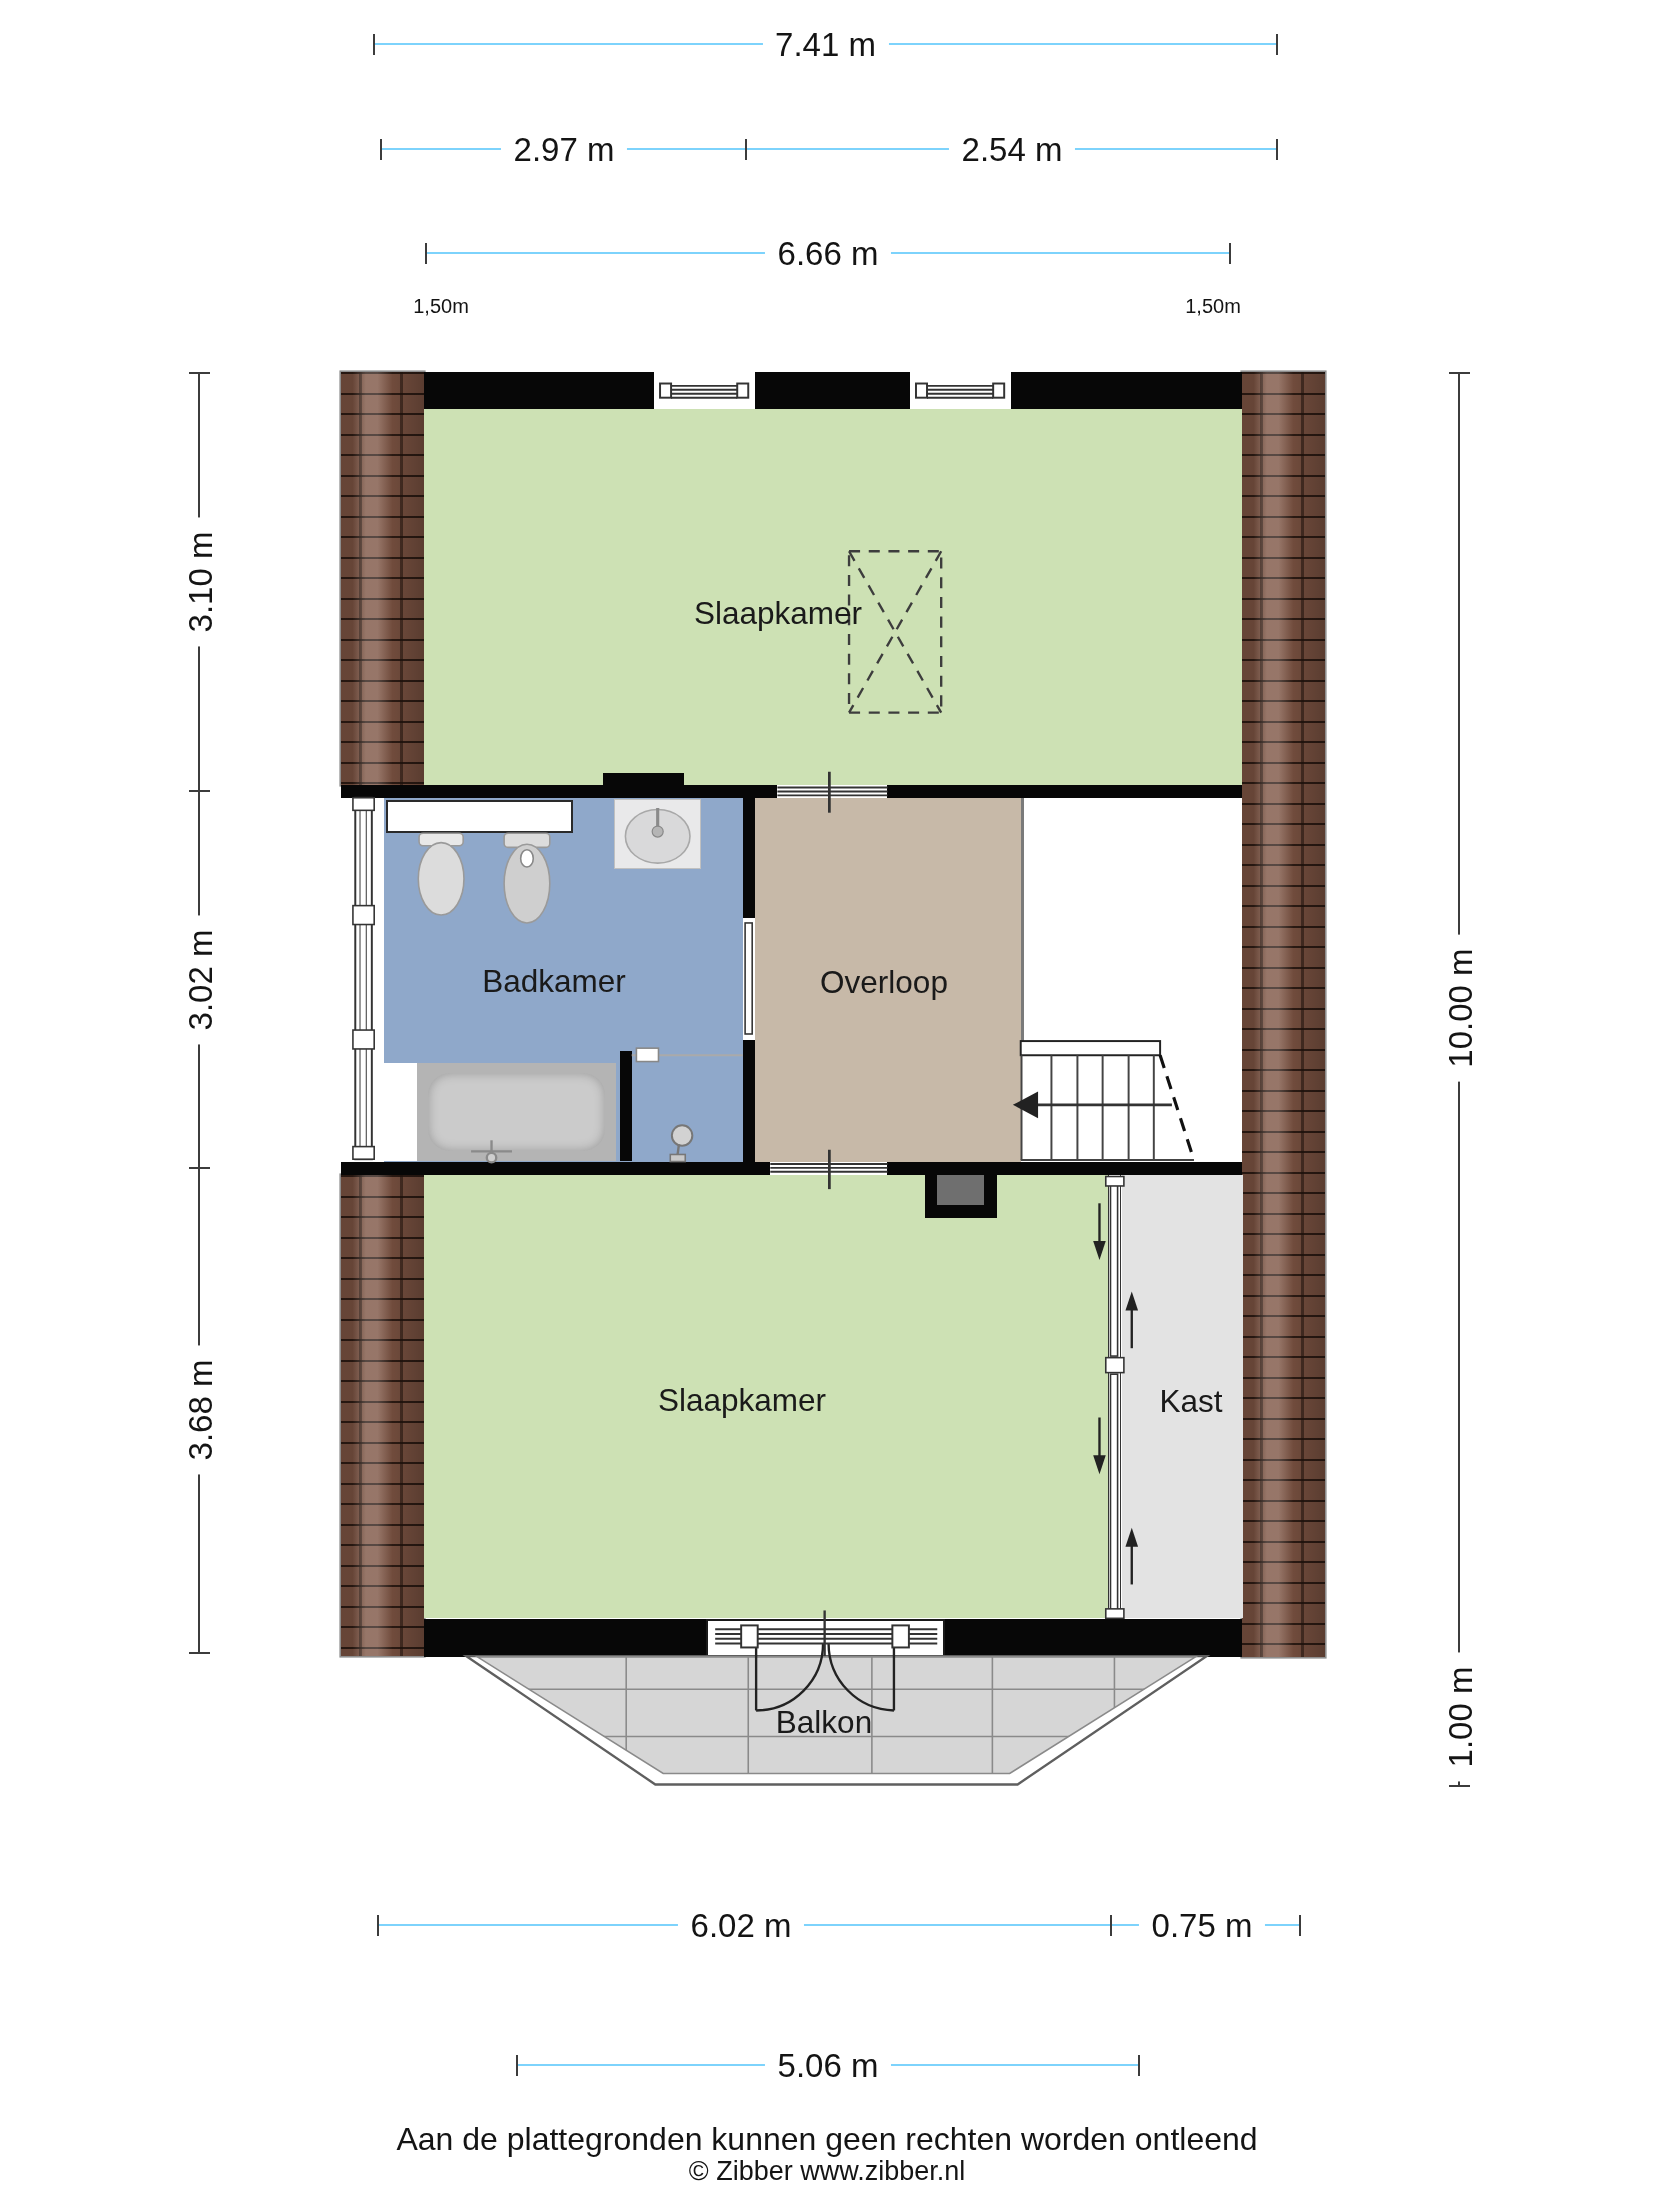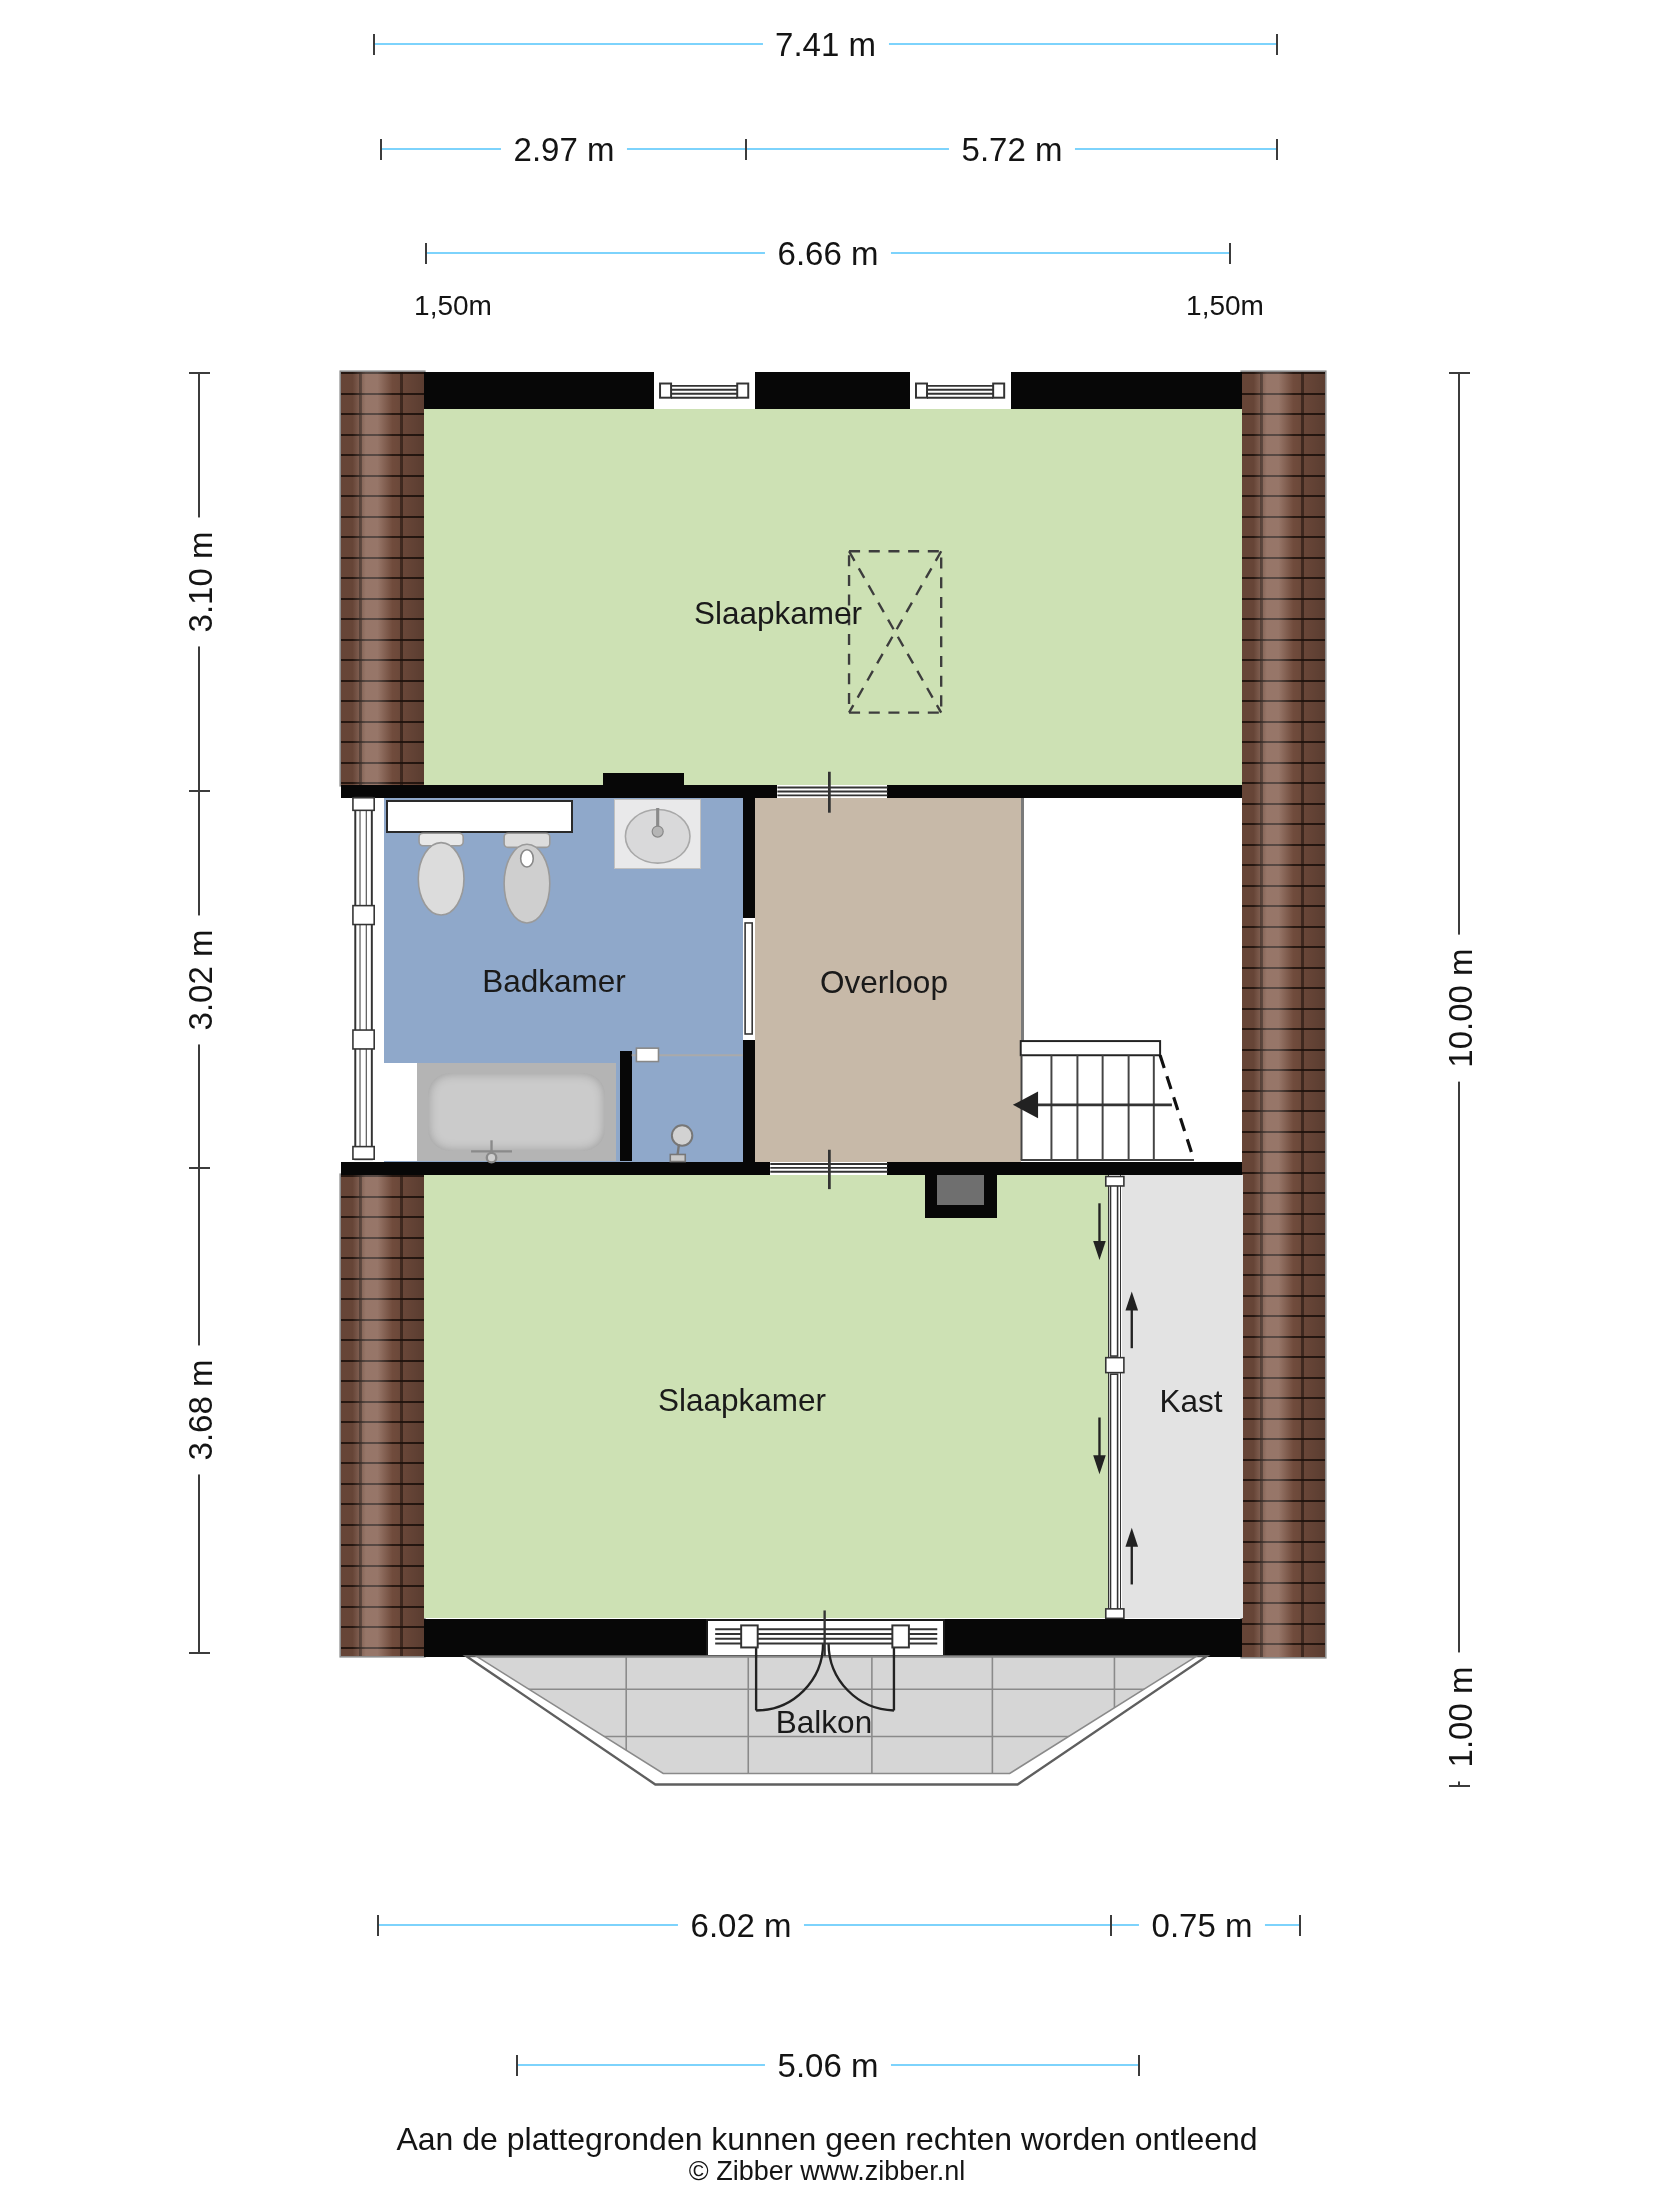--- a/index.html
+++ b/index.html
@@ -6,21 +6,21 @@
   body{width:1654px;height:2205px;position:relative;overflow:hidden;
        font-family:"Liberation Sans","DejaVu Sans",sans-serif;color:#141414;}
   
   .dimh{position:absolute;height:2.4px;background:#7dd3fc;}
   .dimv{position:absolute;width:2.4px;background:#3c3c3c;}
   .tickv{position:absolute;top:-9.5px;width:2.4px;height:21px;background:#3c3c3c;}
   .tickh{position:absolute;left:-9.5px;height:2.4px;width:21px;background:#3c3c3c;}
   .dlabel{position:absolute;transform:translate(-50%,-50%);background:#fff;
           padding:0 12.6px;font-size:33px;white-space:nowrap;line-height:1;}
   .dlabel.rot{transform:translate(-50%,-50%) rotate(-90deg);padding:0 14px;}
-  .eave{position:absolute;transform:translate(-50%,-50%);font-size:28px;white-space:nowrap;margin-left:12px;}
+  .eave{position:absolute;transform:translate(-50%,-50%);font-size:20px;white-space:nowrap;}
   
   .wall{position:absolute;background:#070707;}
   .brick{position:absolute;background-color:#7d5443;
      background-image:
        linear-gradient(90deg, rgba(0,0,0,.18) 0 14%, rgba(255,255,255,.20) 30% 44%, rgba(0,0,0,.10) 62%, rgba(0,0,0,.28) 100%),
        repeating-linear-gradient(180deg, rgba(32,18,12,.85) 0 2.4px, rgba(0,0,0,0) 2.4px 20.5px),
        repeating-linear-gradient(90deg, rgba(0,0,0,0) 0 18px, rgba(32,18,12,.55) 18px 21px, rgba(0,0,0,0) 21px 41px);
      box-shadow:0 0 0 1.6px #8e8e8e;}
   .room{position:absolute;}
   .room-label{position:absolute;transform:translate(-50%,-50%);font-size:31.5px;
@@ -36,21 +36,21 @@
 <div class="dimh" style="top:43px;left:373px;width:905px;">
   <i class="tickv" style="left:0;"></i>
     <i class="tickv" style="right:0;"></i>
   <span class="dlabel" style="left:50%;top:0.8px;">7.41 m</span>
 </div>
 <div class="dimh" style="top:148px;left:380px;width:898px;">
   <i class="tickv" style="left:0;"></i>
     <i class="tickv" style="left:365px;"></i>
     <i class="tickv" style="right:0;"></i>
   <span class="dlabel" style="left:184px;top:0.8px;">2.97 m</span>
-  <span class="dlabel" style="left:632px;top:0.8px;">5.72 m</span>
+  <span class="dlabel" style="left:632px;top:0.8px;">2.54 m</span>
 </div>
 <div class="dimh" style="top:252px;left:425px;width:806px;text-align:center;">
   <i class="tickv" style="left:0;"></i>
     <i class="tickv" style="right:0;"></i>
   <span class="dlabel" style="left:50%;top:0.8px;">6.66 m</span>
 </div>
 <span class="eave" style="left:441px;top:306px;">1,50m</span>
 <span class="eave" style="left:1213px;top:306px;">1,50m</span>
 
 <div class="dimv" style="left:198px;top:372px;height:1282px;">

